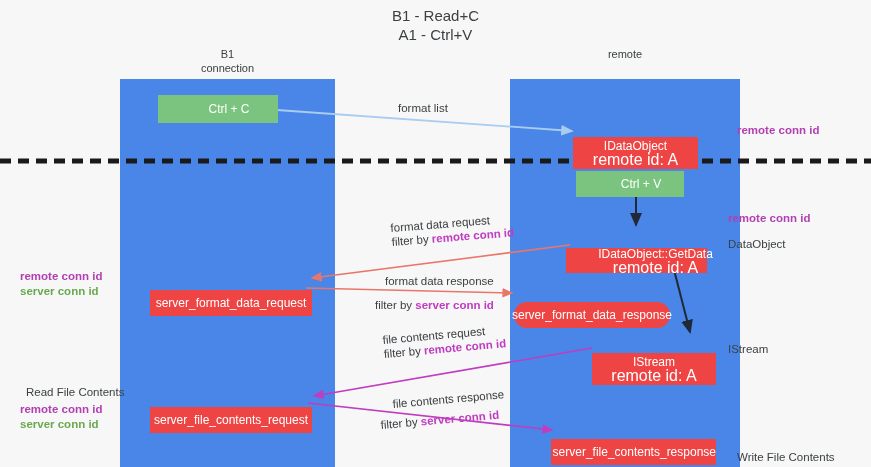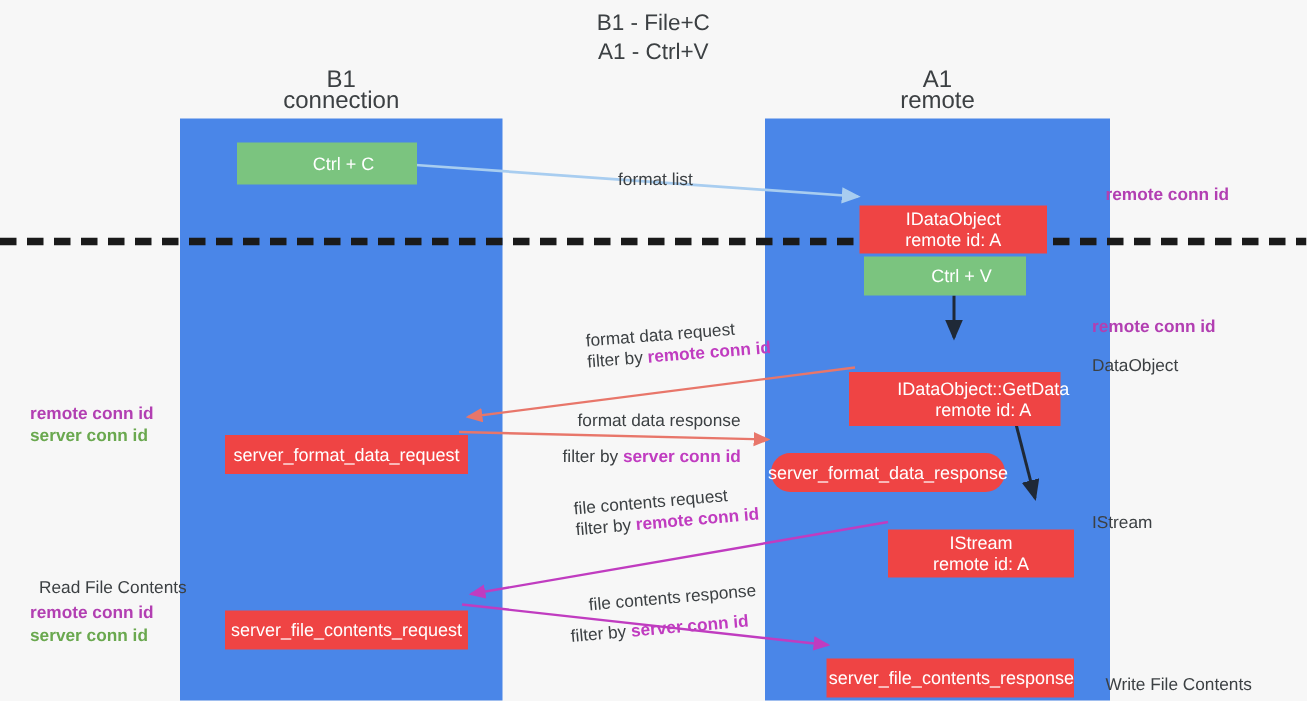--- a/index.html
+++ b/index.html
@@ -8,35 +8,35 @@
     background:#f7f7f7;
     font-family:"Liberation Sans", sans-serif;
     position:relative;
     overflow:hidden;
     color:#3c4043;
   }
   #canvas{position:absolute;left:0;top:0;width:871px;height:467px;}
   svg#wires{position:absolute;left:0;top:0;width:871px;height:467px;pointer-events:none;}
 
   .lane{position:absolute;background:#4a86e8;}
-  .lane-title{position:absolute;text-align:center;font-size:16px;line-height:14px;color:#3c4043;}
+  .lane-title{position:absolute;text-align:center;font-size:11px;line-height:14px;color:#3c4043;}
 
   .node{
     position:absolute;
     display:flex;flex-direction:column;
     align-items:center;justify-content:center;
     text-align:center;
     color:#ffffff;
     font-size:12px;
     line-height:14px;
     box-sizing:border-box;
   }
   .node.orange{background:#ef4444;margin-top:22px;}
   .node.green{background:#7bc47f;padding-left:22px;}
-  .node .l2{font-size:12px;text-align:right;}
+  .node .l2{font-size:16px;text-align:right;}
 
   .edge-label{
     position:absolute;
     font-size:11.5px;
     line-height:14px;
     color:#3c4043;
     white-space:nowrap;
   }
   .edge-label.rot{transform-origin:left top;}
   .mag{color:#c03cc0;font-weight:bold;}
@@ -49,30 +49,29 @@
     position:absolute;left:0;top:6px;width:871px;
     text-align:center;font-size:15px;line-height:19px;color:#3c4043;
   }
 </style>
 </head>
 <body>
 
 <div id="canvas">
 
   <div id="title">
-    <div>B1 - File+C</div>
+    <div>B1 - Read+C</div>
     <div>A1 - Ctrl+V</div>
   </div>
 
   <div class="lane-title" style="left:120px;top:47px;width:215px;">
     <div>B1</div>
     <div>connection</div>
   </div>
   <div class="lane-title" style="left:510px;top:47px;width:230px;">
-    <div>A1</div>
     <div>remote</div>
   </div>
 
   <div class="lane" style="left:120px;top:79px;width:215px;height:388px;"></div>
   <div class="lane" style="left:510px;top:79px;width:230px;height:388px;"></div>
 
   <svg id="wires" viewBox="0 0 871 467">
     <defs>
       <marker id="arrow-lb" markerWidth="7" markerHeight="7" refX="6" refY="3" orient="auto">
         <path d="M0,0 L7,3 L0,6 z" fill="#a8cdf0"></path>
@@ -111,21 +110,21 @@
 
   <div class="node orange" style="left:573px;top:115px;width:125px;height:32px;">
     <div>IDataObject</div>
     <div class="l2">remote id: A</div>
   </div>
 
   <div class="node green" style="left:576px;top:171px;width:108px;height:26px;">
     <div>Ctrl + V</div>
   </div>
 
-  <div class="node orange" style="left:566px;top:226px;width:141px;height:36px;padding-left:38px;">
+  <div class="node orange" style="left:566px;top:226px;width:141px;height:25px;padding-left:38px;">
     <div>IDataObject::GetData</div>
     <div class="l2">remote id: A</div>
   </div>
 
   <div class="node orange" style="left:150px;top:268px;width:162px;height:26px;">
     <div>server_format_data_request</div>
   </div>
 
   <div class="node orange" style="left:514px;top:280px;width:156px;height:26px;border-radius:13px;">
     <div>server_format_data_response</div>
@@ -137,21 +136,21 @@
   </div>
 
   <div class="node orange" style="left:150px;top:385px;width:162px;height:26px;">
     <div>server_file_contents_request</div>
   </div>
 
   <div class="node orange" style="left:551px;top:417px;width:165px;height:26px;align-items:flex-end;">
     <div>server_file_contents_response</div>
   </div>
 
-  <div class="edge-label" style="left:412px;top:101px;margin-top:12px;">
+  <div class="edge-label" style="left:398px;top:101px;">
     <span>format list</span>
   </div>
 
   <div class="edge-label rot" style="left:390px;top:221px;transform:rotate(-4.5deg);">
     <div>format data request</div>
     <div>
       <span>filter by </span><span class="mag">remote conn id</span>
     </div>
   </div>
 

